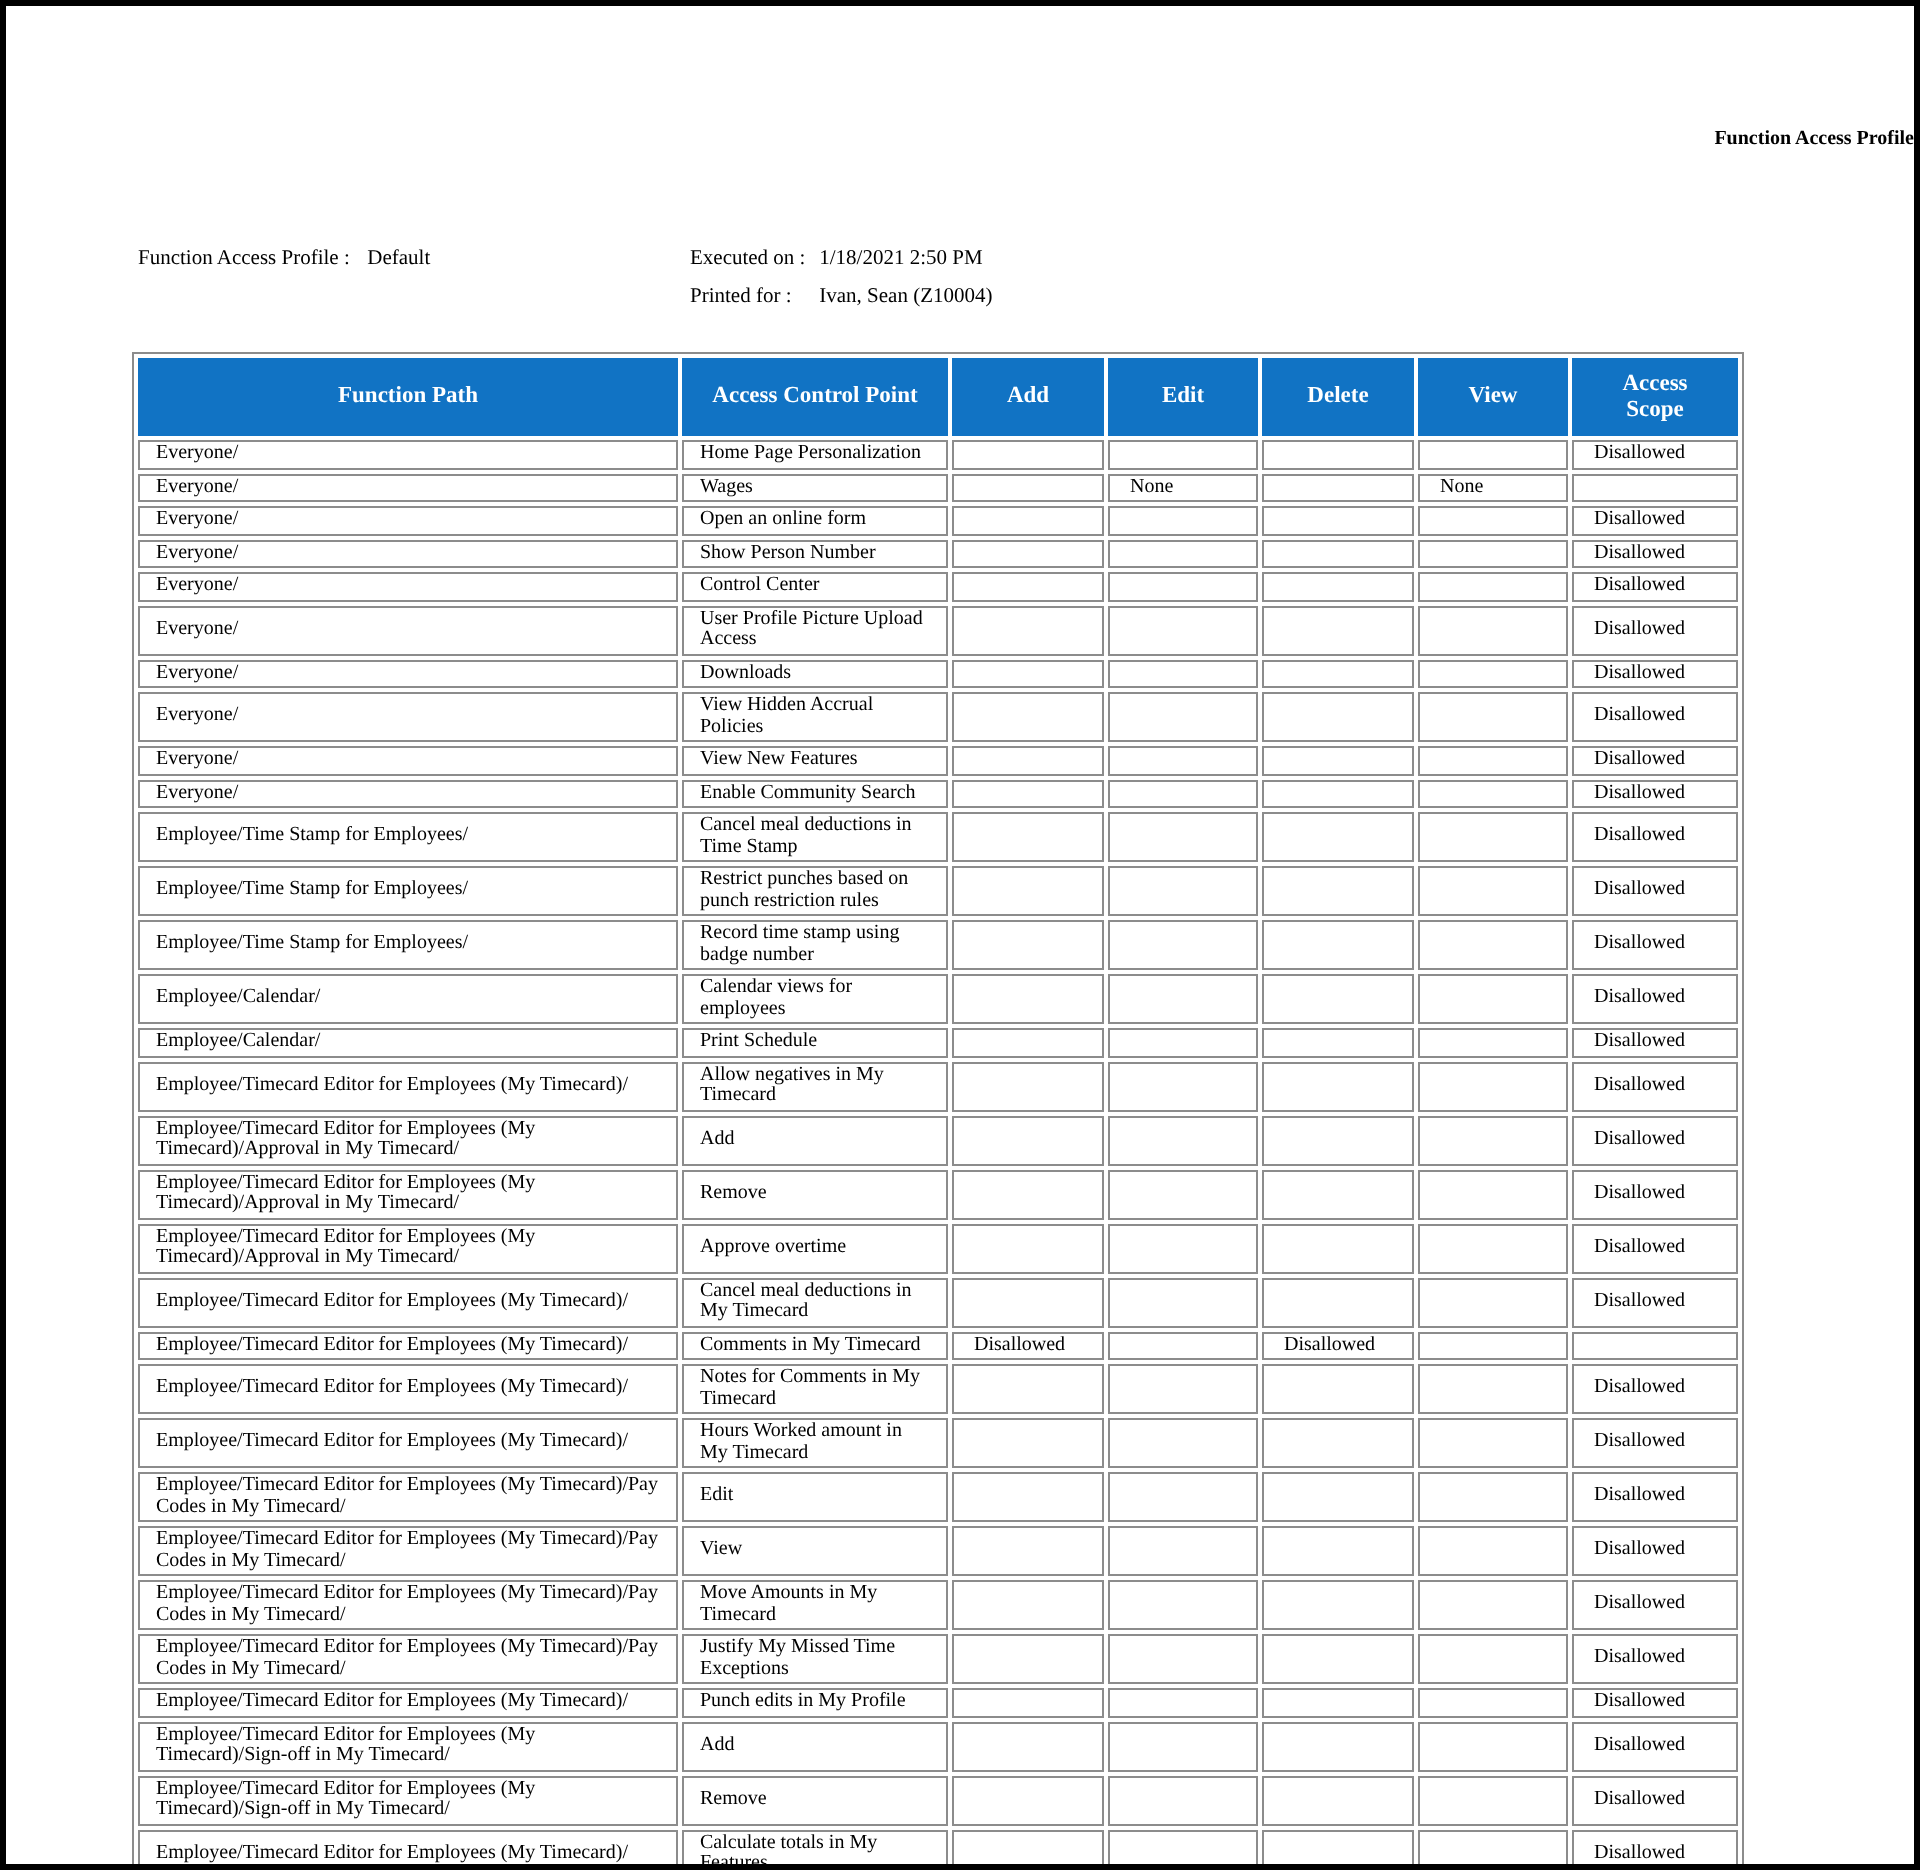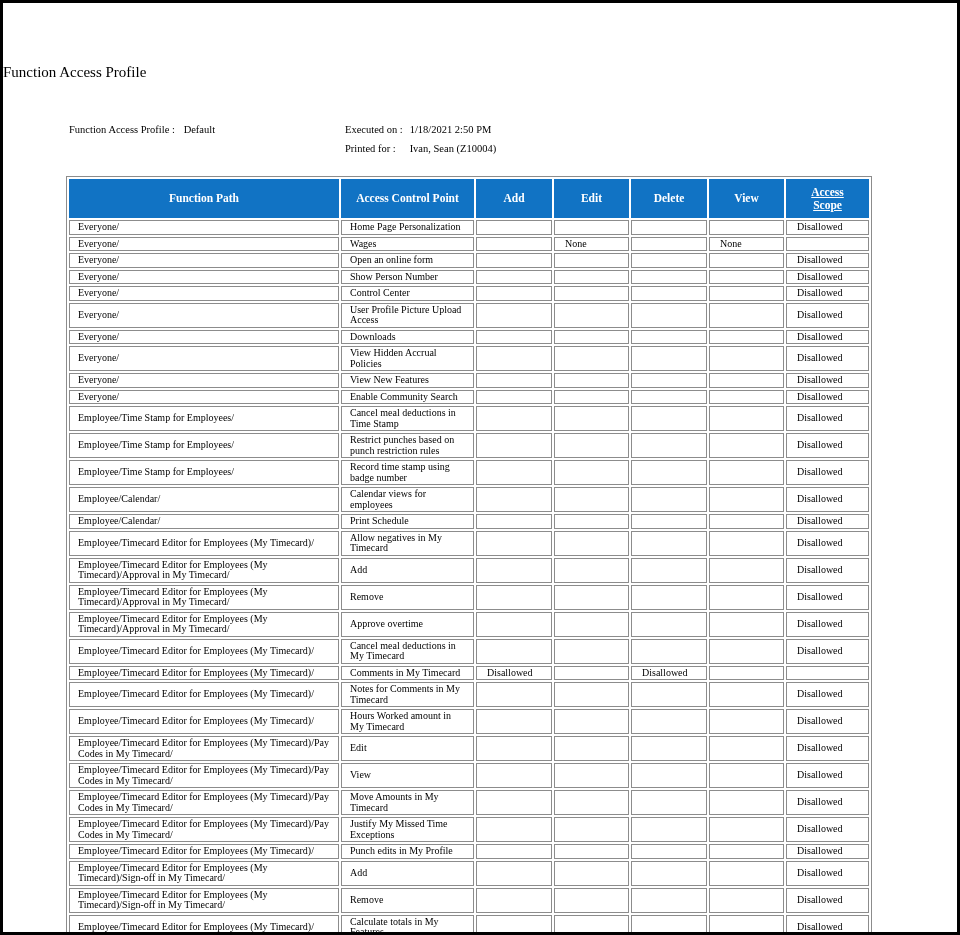--- a/index.html
+++ b/index.html
@@ -12,22 +12,22 @@
   .page {
     position: absolute; left: 0; top: 0;
     width: 960px; height: 935px;
     border: 3px solid #000000;
     background: #ffffff;
     overflow: hidden;
   }
   .report-title {
     position: absolute; top: 61px; left: 0;
     width: 100%;
-    text-align: left;
-    font-size: 15px; font-weight: normal; color: #000;
+    text-align: right;
+    font-size: 10px; font-weight: bold; color: #000;
   }
   .meta { position: absolute; top: 117px; left: 66px; font-size: 10.5px; color: #000; }
   .meta-row { line-height: 19px; white-space: nowrap; }
   .meta-left { position: absolute; left: 0; top: 0; }
   .meta-left .lbl { display: inline-block; width: 112px; font-family: Liberation Serif, serif; }
   .meta-right { position: absolute; left: 276px; top: 0; }
   .meta-right .lbl { display: inline-block; width: 62px; }
 
   table.access {
     position: absolute; left: 63px; top: 173px;
@@ -47,21 +47,21 @@
   col.c-scope  { width: 83px; }
 
   th {
     background: var(--header-bg, #1173c4);
     color: #ffffff;
     font-size: 11.5px; font-weight: bold;
     text-align: center; vertical-align: middle;
     height: 27px; line-height: 13px;
     padding: 13px 6px;
   }
-  th.scope-col { padding: 0 11px; text-decoration: underline; }
+  th.scope-col { padding: 0 11px; }
   td {
     border: 1px solid #8c8c8c;
     font-size: 10px; line-height: 10.5px;
     padding: 1px 8px;
     vertical-align: middle;
     color: #000;
     background: #ffffff;
     overflow: hidden;
   }
   td.val { padding: 1px 10px; }

